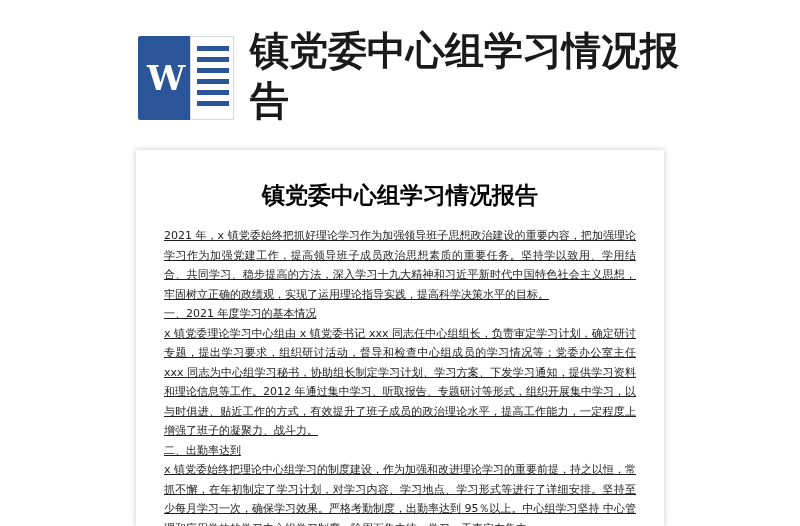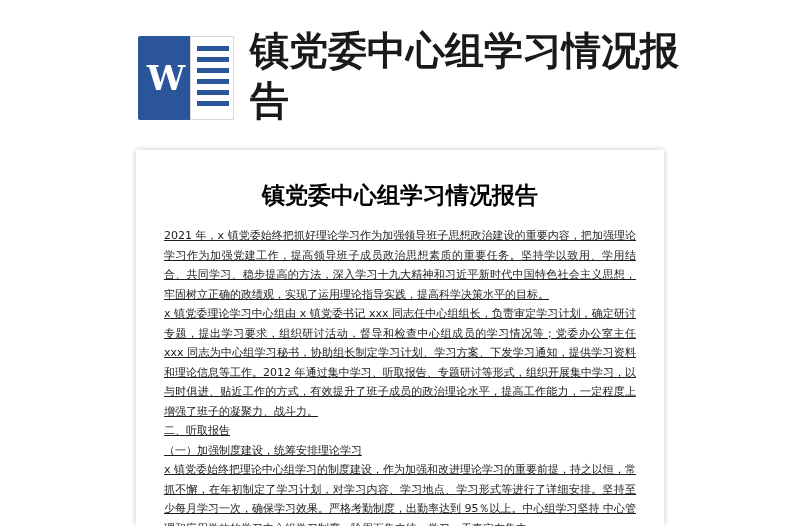--- a/index.html
+++ b/index.html
@@ -141,20 +141,20 @@
         <div class="line" style="top:64px;"></div>
       </div>
     </div>
     <div class="doc-title">镇党委中心组学习情况报告</div>
   </div>
 
   <div class="sheet">
     <div class="sheet-inner">
       <div class="doc-heading">镇党委中心组学习情况报告</div>
       <p class="para">2021 年，x 镇党委始终把抓好理论学习作为加强领导班子思想政治建设的重要内容，把加强理论学习作为加强党建工作，提高领导班子成员政治思想素质的重要任务。坚持学以致用、学用结合、共同学习、稳步提高的方法，深入学习十九大精神和习近平新时代中国特色社会主义思想，牢固树立正确的政绩观，实现了运用理论指导实践，提高科学决策水平的目标。</p>
+      <p class="para">一、2021 年度学习的基本情况</p>
       <p class="para">x 镇党委理论学习中心组由 x 镇党委书记 xxx 同志任中心组组长，负责审定学习计划，确定研讨专题，提出学习要求，组织研讨活动，督导和检查中心组成员的学习情况等；党委办公室主任 xxx 同志为中心组学习秘书，协助组长制定学习计划、学习方案、下发学习通知，提供学习资料和理论信息等工作。2012 年通过集中学习、听取报告、专题研讨等形式，组织开展集中学习，以与时俱进、贴近工作的方式，有效提升了班子成员的政治理论水平，提高工作能力，一定程度上增强了班子的凝聚力、战斗力。</p>
-      <p class="para">二、听取报告</p>
-      <p class="para">（一）加强制度建设，统筹安排理论学习</p>
+      <p class="para">二、出勤率达到</p>
       <p class="para">x 镇党委始终把理论中心组学习的制度建设，作为加强和改进理论学习的重要前提，持之以恒，常抓不懈，在年初制定了学习计划，对学习内容、学习地点、学习形式等进行了详细安排。坚持至少每月学习一次，确保学习效果。严格考勤制度，出勤率达到 95％以上。中心组学习坚持 中心管理和应用学效的学习中心组学习制度。除周五集中统一学习、干事实在集中</p>
     </div>
   </div>
 
 </div>
 
 </body></html>

